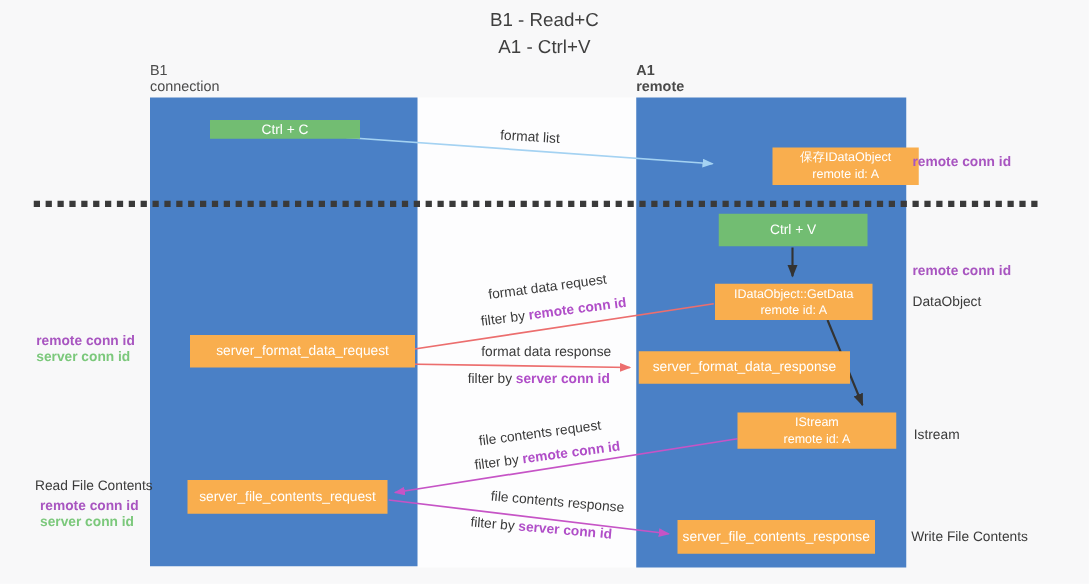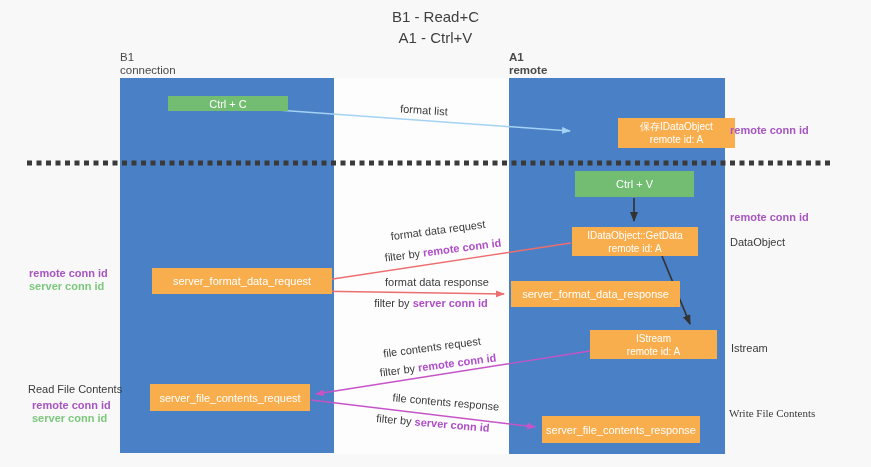--- a/index.html
+++ b/index.html
@@ -151,21 +151,21 @@
 
   <div class="edge-label r-p5" style="left:446px;top:402px;">file contents response</div>
   <div class="edge-label r-p5" style="left:433px;top:423px;">
     <span class="flt">filter by</span><span class="purple">server conn id</span>
   </div>
 
   <div class="side-label purple" style="left:730px;top:124px;">remote conn id</div>
   <div class="side-label purple" style="left:730px;top:211px;">remote conn id</div>
   <div class="side-label" style="left:730px;top:236px;">DataObject</div>
   <div class="side-label" style="left:731px;top:342px;">Istream</div>
-  <div class="side-label" style="left:729px;top:407px;font-family:Liberation Serif, serif;">Write File Contents</div>
+  <div class="side-label" style="left:729px;top:424px;">Write File Contents</div>
 
   <div class="side-label purple" style="left:29px;top:267px;">remote conn id</div>
   <div class="side-label green" style="left:29px;top:280px;">server conn id</div>
   <div class="side-label" style="left:28px;top:383px;">Read File Contents</div>
   <div class="side-label purple" style="left:32px;top:399px;">remote conn id</div>
   <div class="side-label green" style="left:32px;top:412px;">server conn id</div>
 
 </div>
 
 </body></html>

